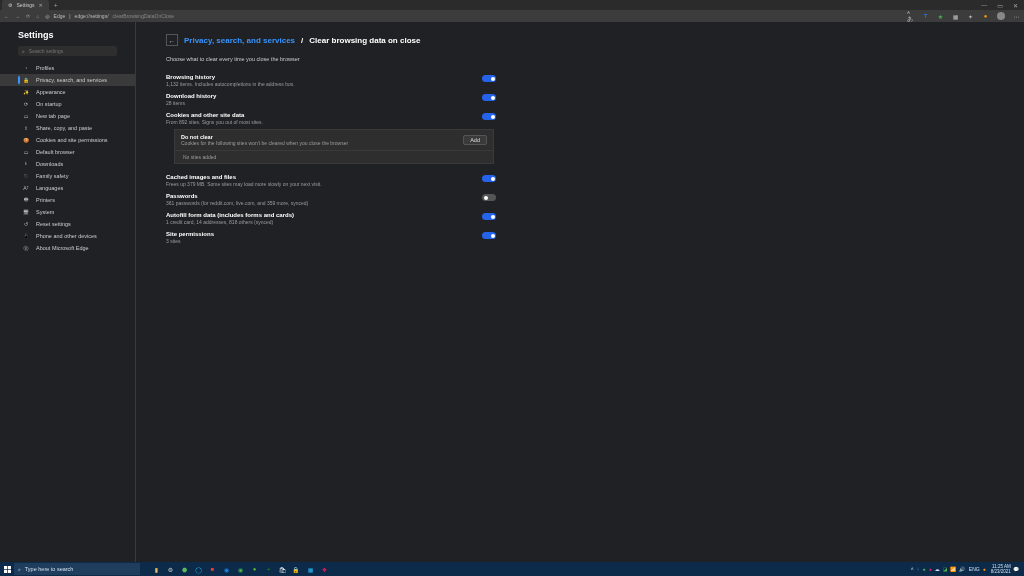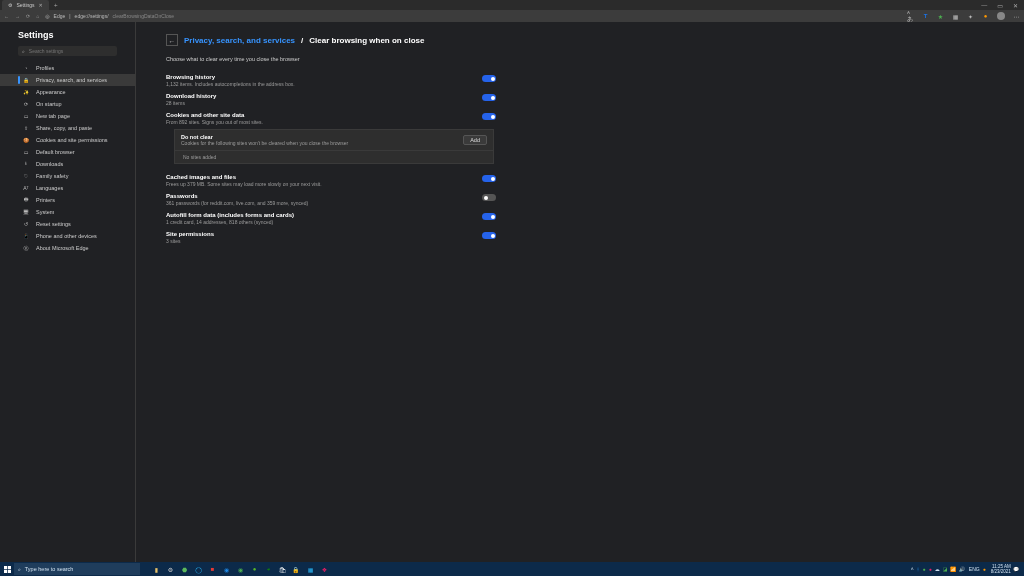--- a/index.html
+++ b/index.html
@@ -188,21 +188,21 @@
             <span>About Microsoft Edge</span>
           </li>
         </ul>
   </div>
 
   <div class="main">
     <div class="crumb">
       <div class="backbtn">←</div>
       <span class="link">Privacy, search, and services</span>
       <span class="sep">/</span>
-      <span class="cur">Clear browsing when on close</span>
+      <span class="cur">Clear browsing data on close</span>
     </div>
     <div class="subtitle">Choose what to clear every time you close the browser</div>
     <div id="options">
           <div class="opt">
             <div class="txt">
               <div class="t">Browsing history</div>
               <div class="d">1,132 items. Includes autocompletions in the address box.</div>
             </div>
             <div class="toggle on"></div>
           </div>

